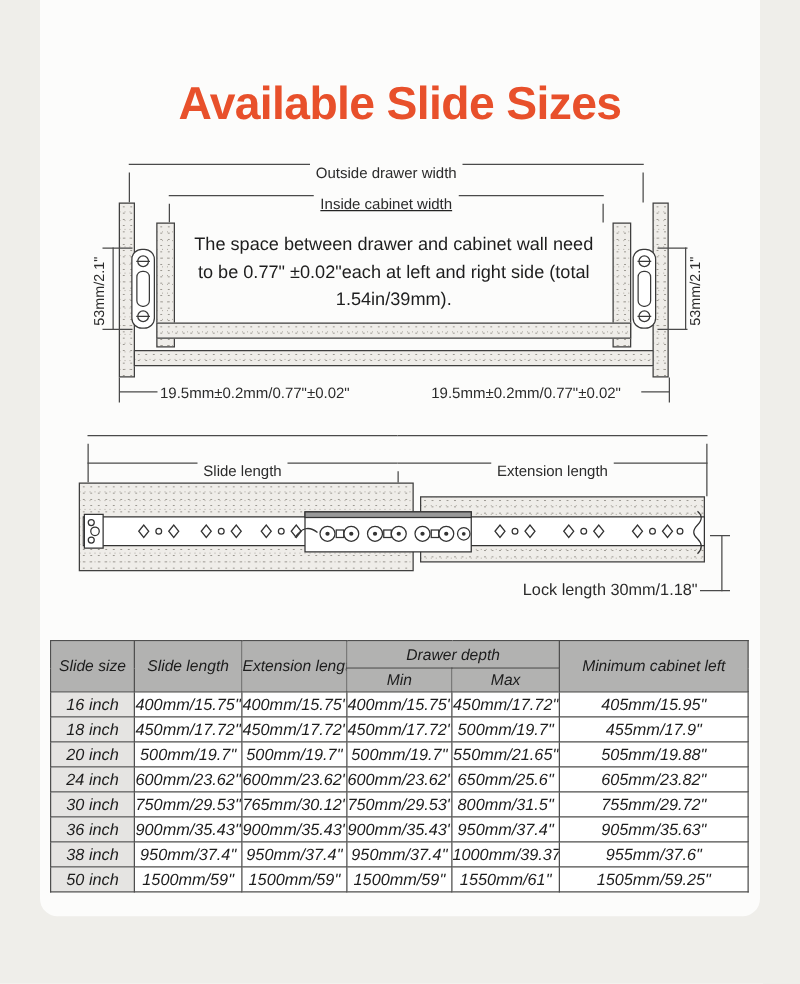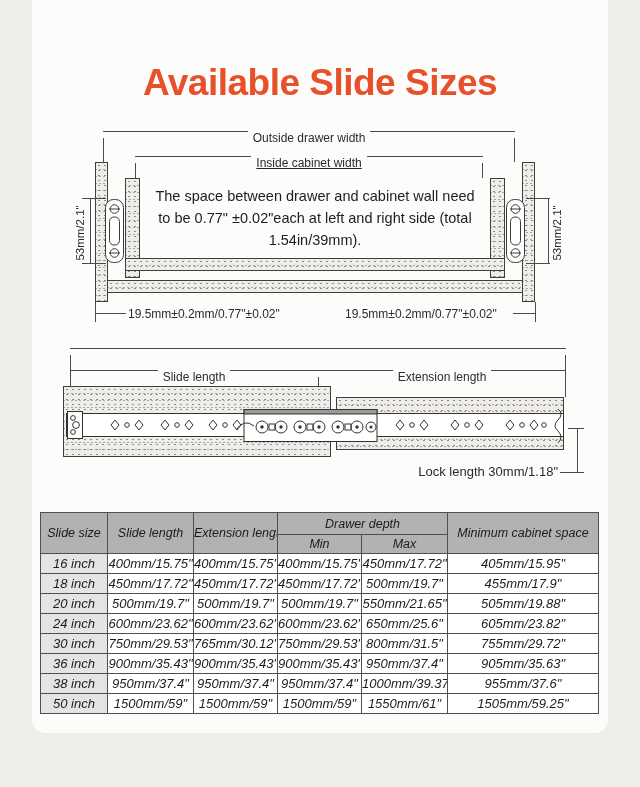--- a/index.html
+++ b/index.html
@@ -226,21 +226,21 @@
     <col style="width:84px">
       <col style="width:86px">
       <col style="width:151px">
   </colgroup>
   <thead>
     <tr>
       <th rowspan="2">Slide size</th>
       <th rowspan="2">Slide length</th>
       <th rowspan="2">Extension length</th>
       <th colspan="2" style="height:21px;">Drawer depth</th>
-      <th rowspan="2">Minimum cabinet space</th>
+      <th rowspan="2">Minimum cabinet left</th>
     </tr>
     <tr>
       <th style="height:18px;">Min</th>
       <th style="height:18px;">Max</th>
     </tr>
   </thead>
   <tbody>
     <tr>
       <td class="rowhead">16 inch</td>
       <td>400mm/15.75"</td>

